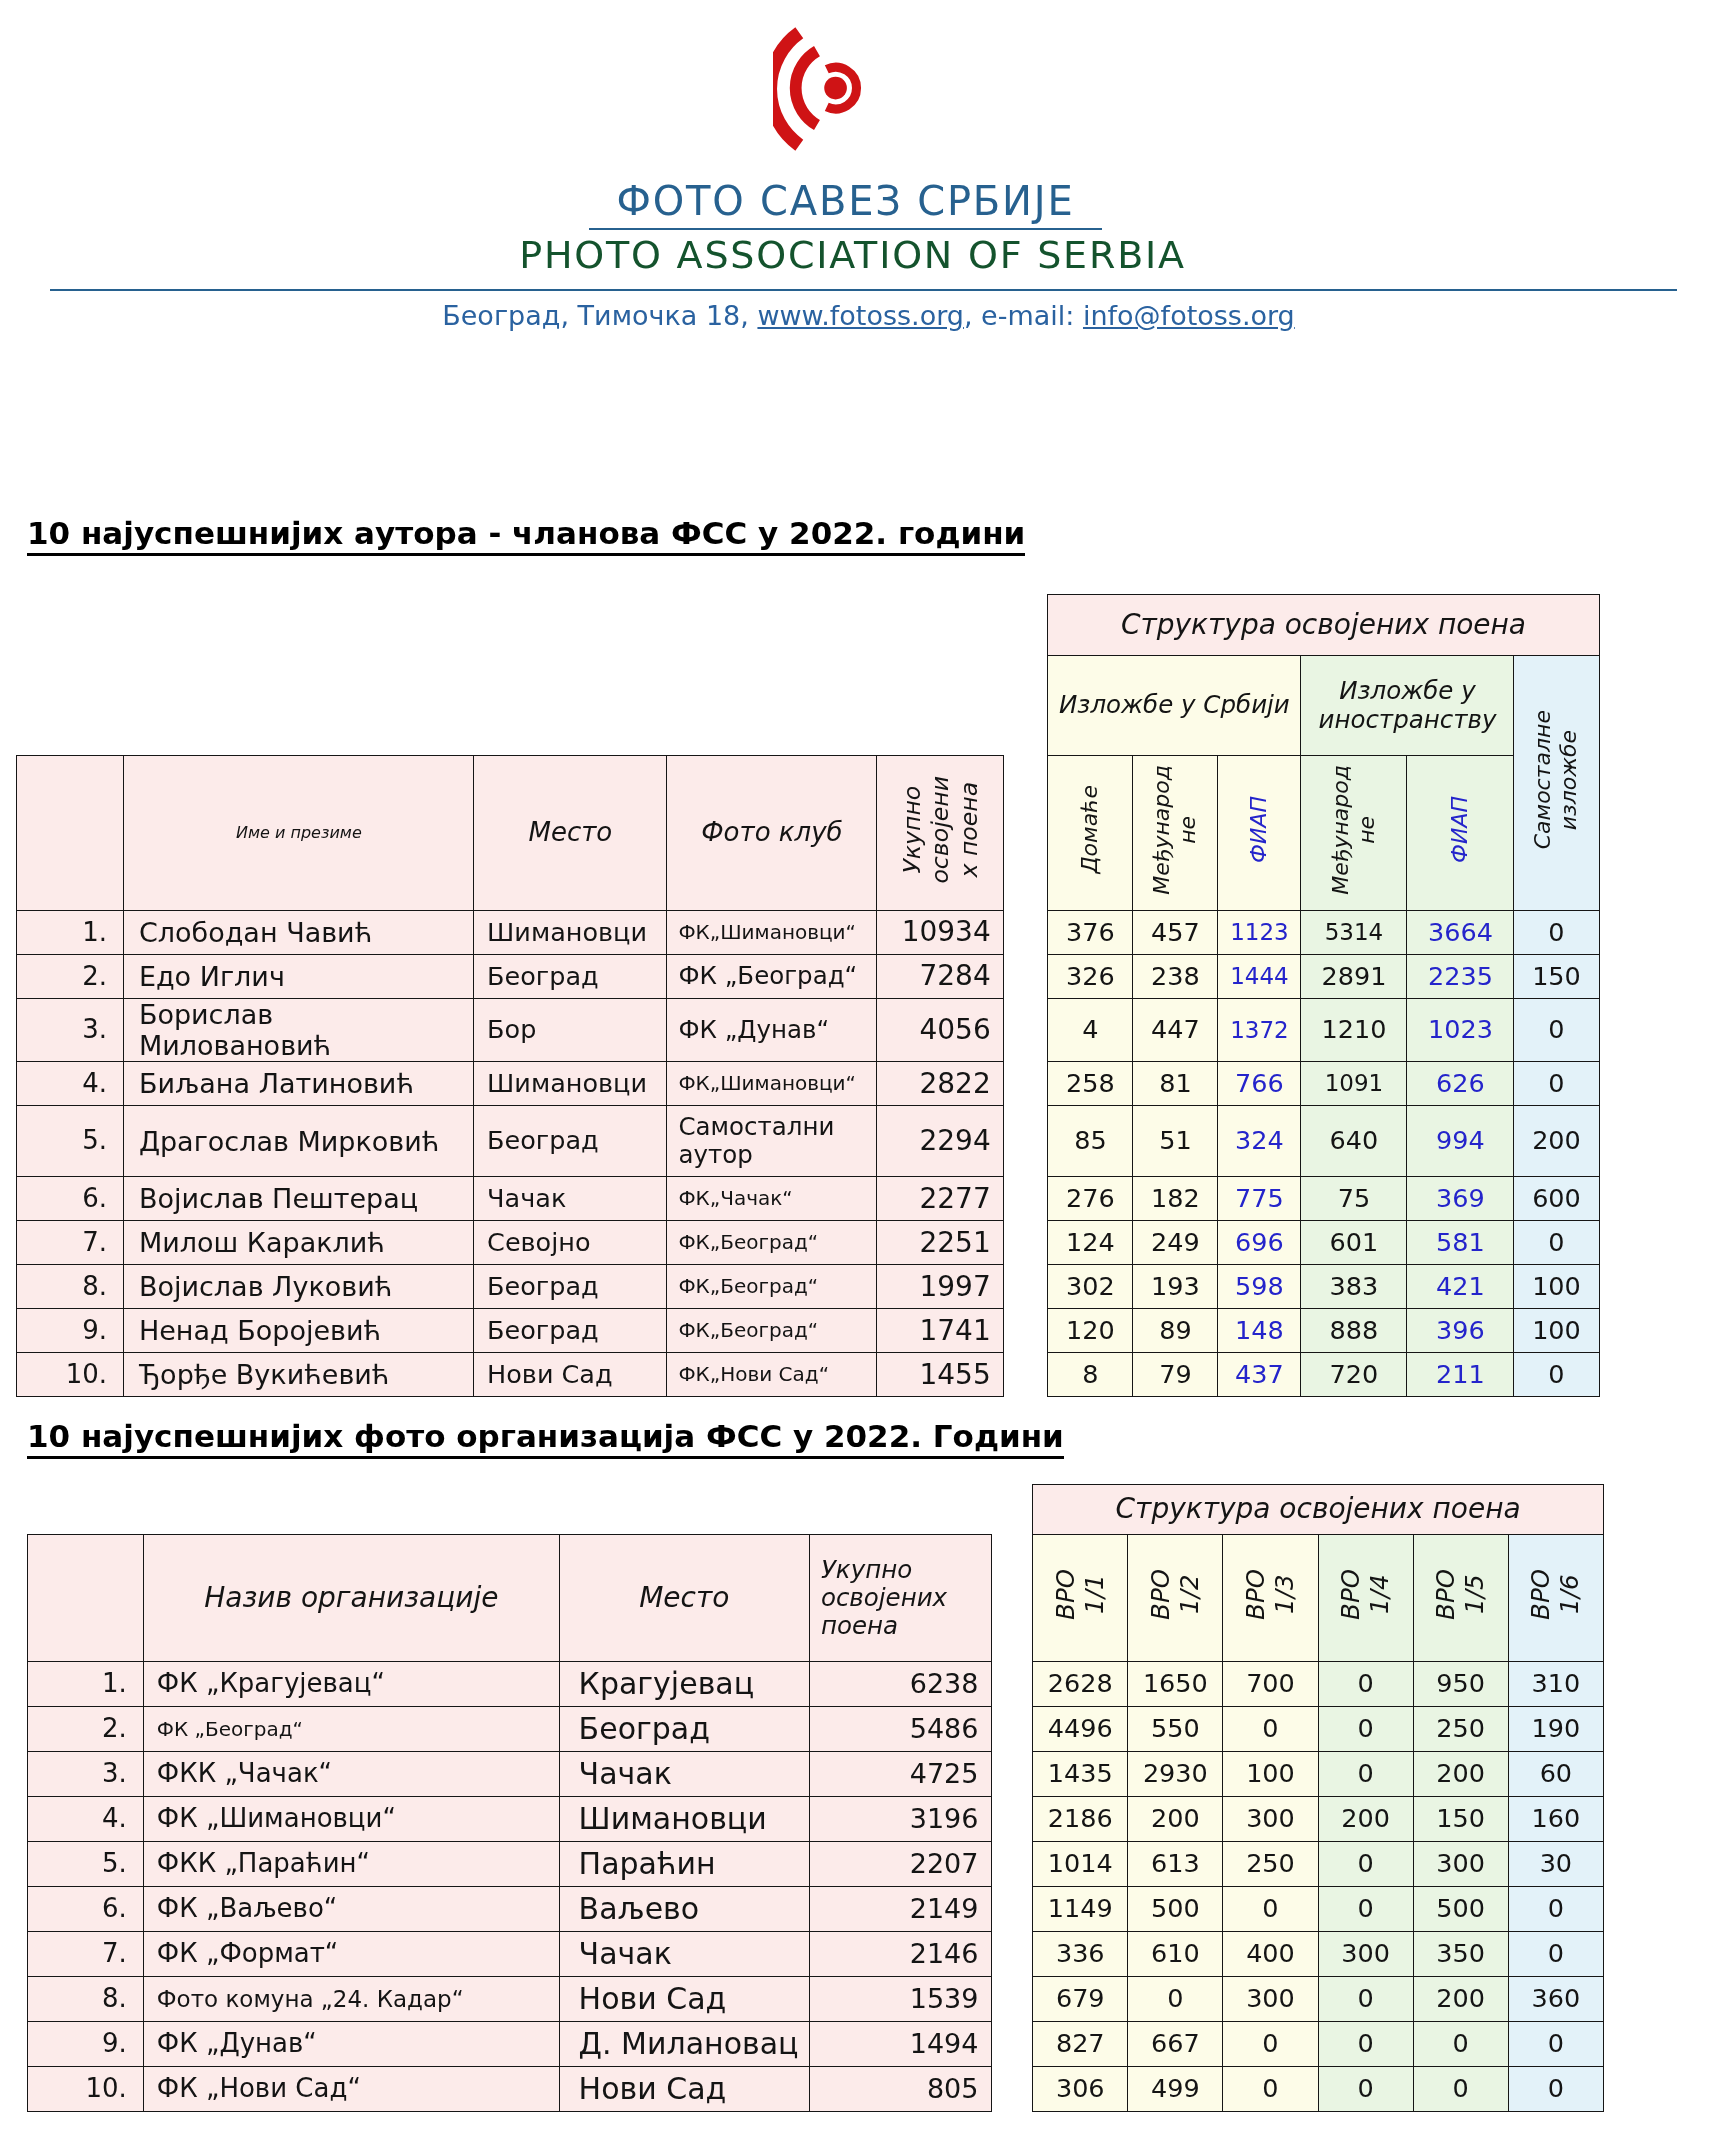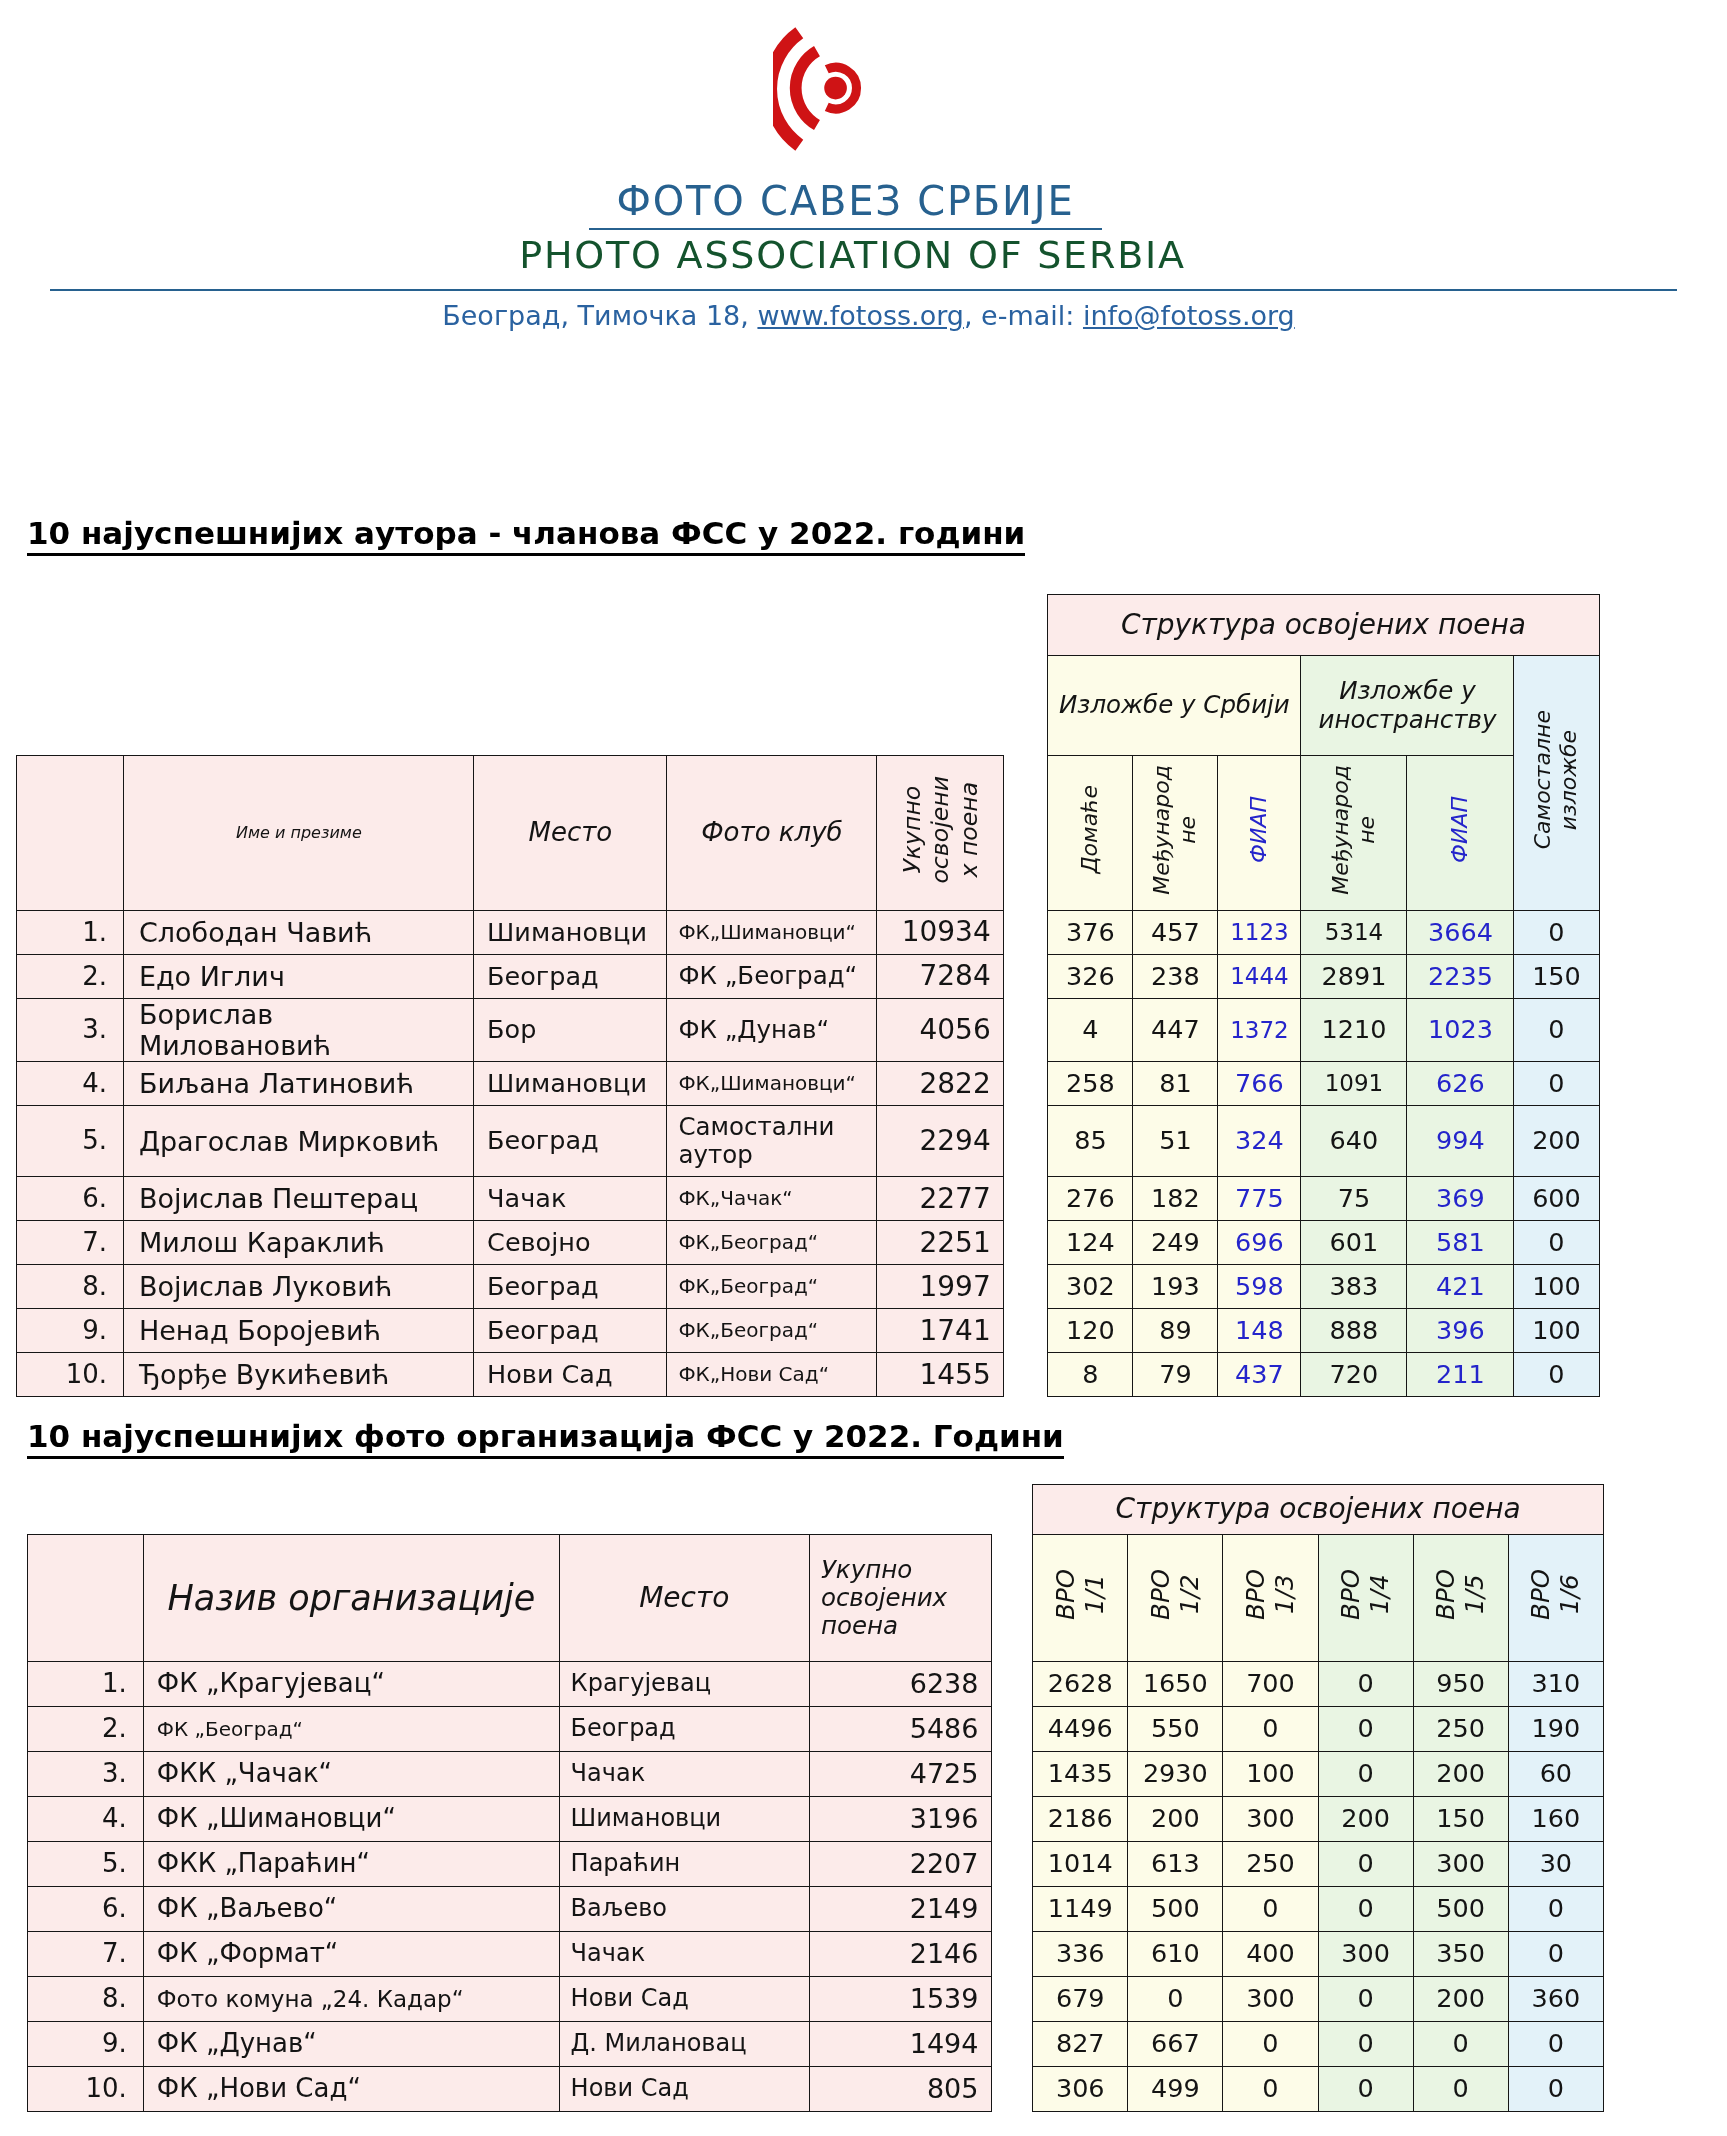--- a/index.html
+++ b/index.html
@@ -45,21 +45,21 @@
 
   .c-rank{text-align:right;padding-right:16.4px;}
   .c-name{text-align:left;padding-left:14.5px;font-size:27px;}
   .c-place{text-align:left;padding-left:12.7px;font-size:25.5px;}
   .c-club{text-align:left;padding-left:11px;font-size:24.5px;}
   .c-total{text-align:right;padding-right:12.7px;font-size:28px;}
   .c-num{text-align:center;font-size:25.5px;}
   .sm{font-size:20px !important;}
   .md{font-size:23px !important;}
   .c2-name{text-align:left;padding-left:12.7px;font-size:26px;}
-  .c2-place{text-align:left;padding-left:11px;font-size:24px;}
+  .c2-place{text-align:left;padding-left:19px;font-size:30px;}
   .c2-total{text-align:right;padding-right:12.7px;font-size:27px;}
   .hd-left{font-style:italic;text-align:left;padding-left:11px;font-size:24.5px;}
 </style>
 </head>
 <body>
 
 <div class="page">
 
   <svg class="logo" width="136" height="156" viewBox="0 0 150 172">
     <path d="M29 24 A76 76 0 0 0 29 148" fill="none" stroke="#cf1315" stroke-width="15"></path>
@@ -295,21 +295,21 @@
         <col style="width:95px">
         <col style="width:95px">
     </colgroup>
     <tbody>
         <tr style="height:50px">
       <td class="void" colspan="5"></td>
       <td class="pk struct-title" colspan="6">Структура освојених поена</td>
     </tr>
     <tr style="height:127px">
       <td class="pk"></td>
-      <td class="pk hd" style="font-size:35px">Назив организације</td>
+      <td class="pk hd" style="font-size:28px">Назив организације</td>
       <td class="pk hd" style="font-size:28px">Место</td>
       <td class="pk hd-left pre">Укупно
 освојених
 поена</td>
       <td class="void"></td>
       <td class="yel rot"><div class="vro">ВРО
 1/1</div></td>
       <td class="yel rot"><div class="vro">ВРО
 1/2</div></td>
       <td class="yel rot"><div class="vro">ВРО

